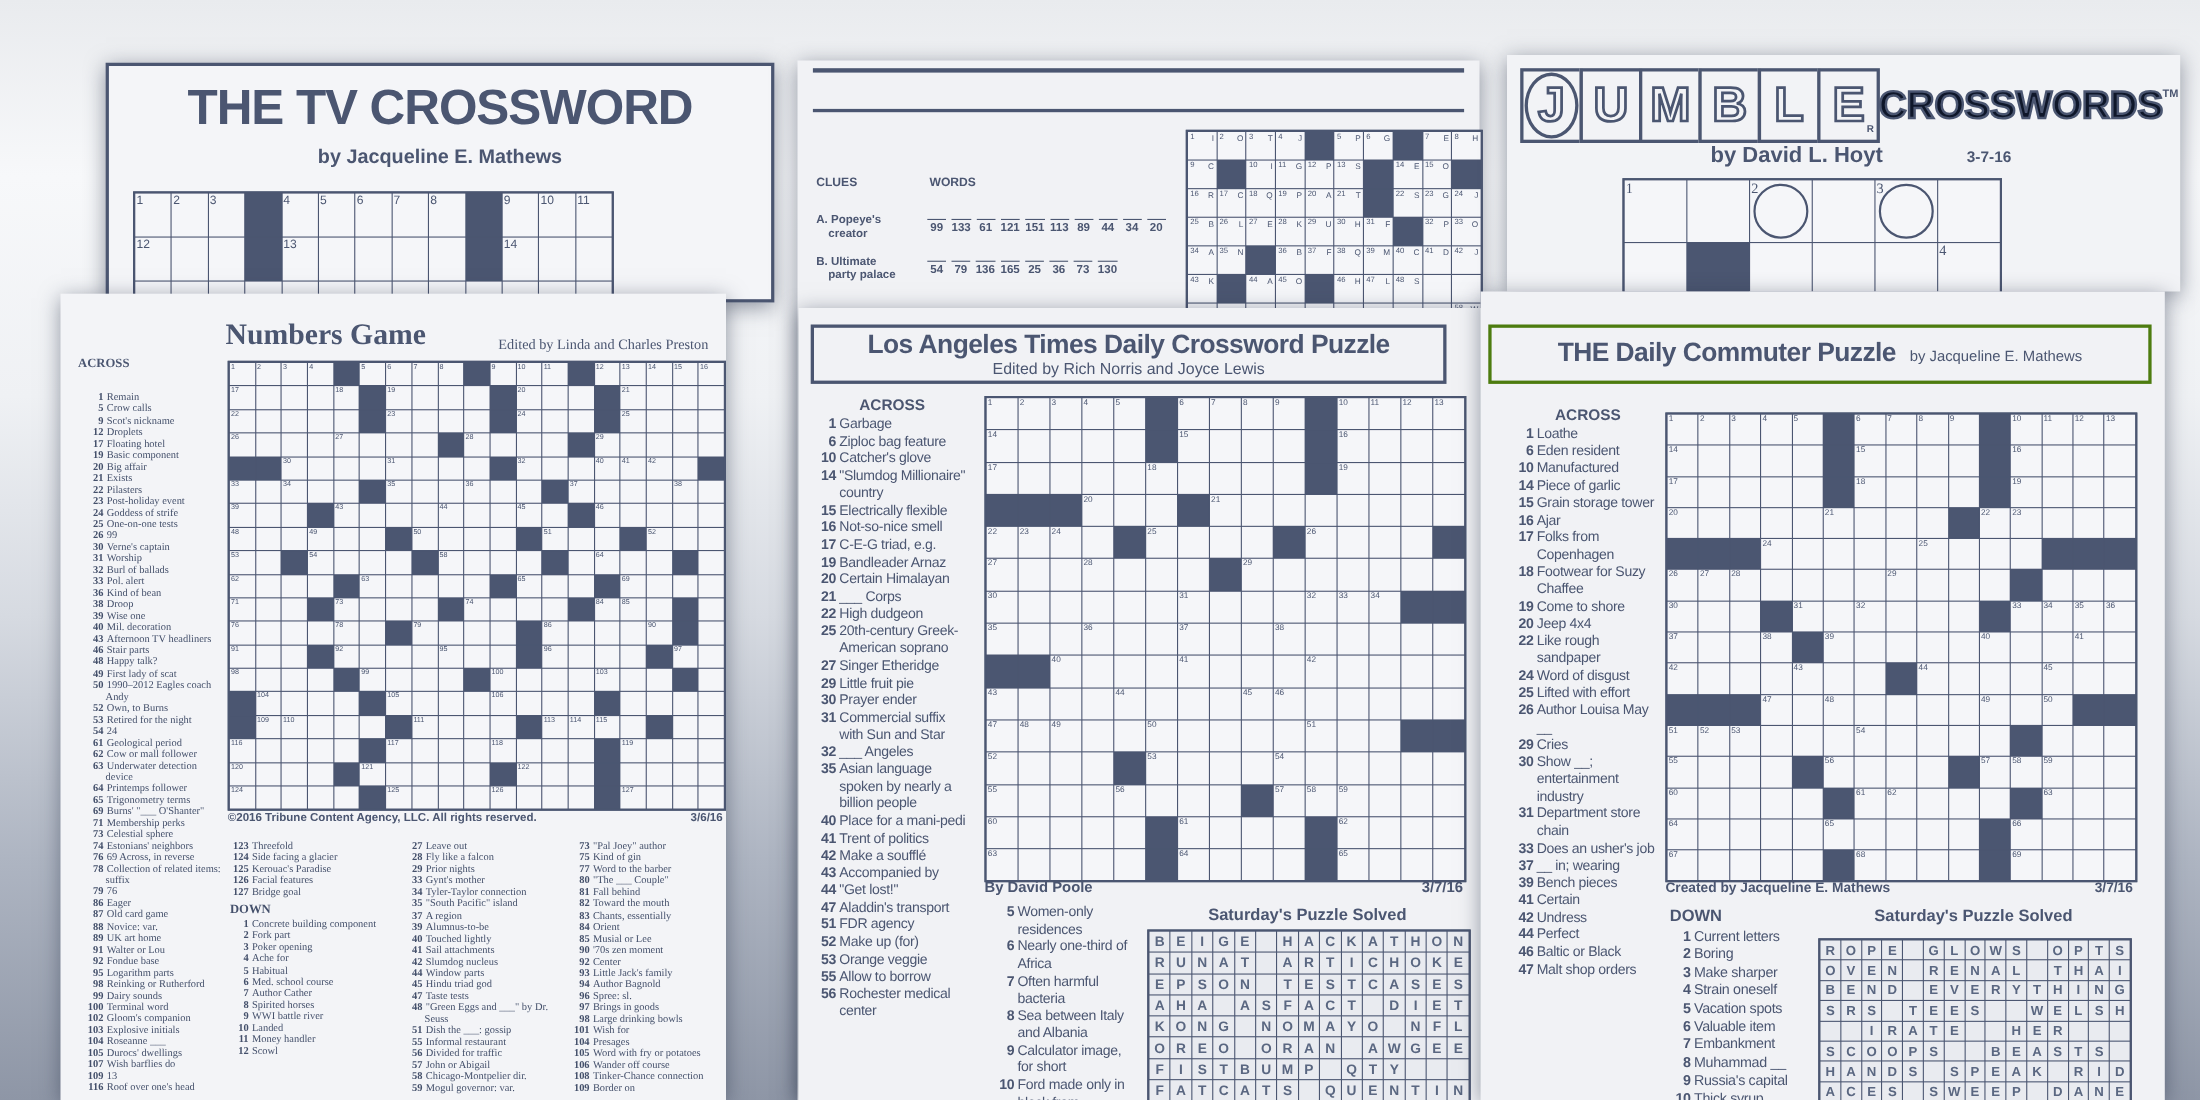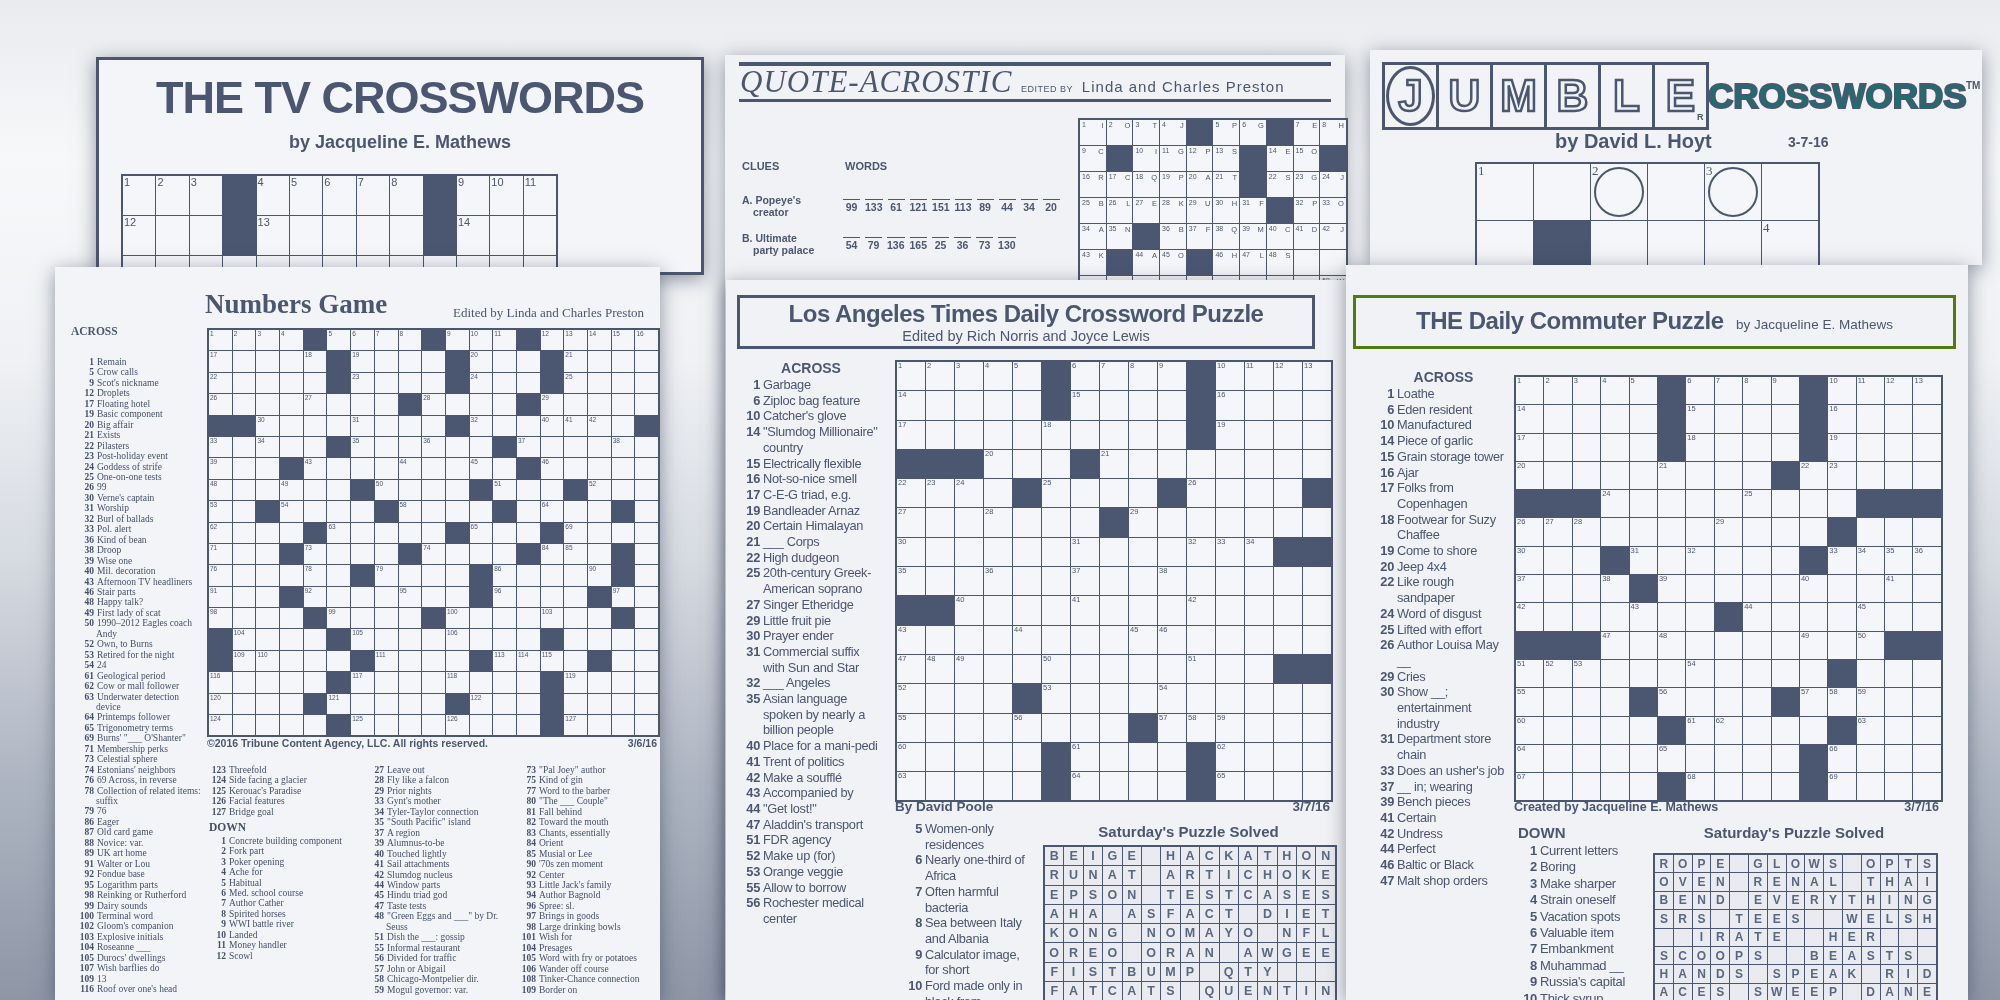--- a/index.html
+++ b/index.html
@@ -45,21 +45,21 @@
   .wnums{display:flex;}
   .wnum{display:inline-block;min-width:17px;border-top:1.5px solid #4b5671;margin-right:5px;padding-top:1px;text-align:center;font-size:10.5px;font-weight:bold;}
   #qa-grid{left:353px;top:63px;}
   
   #jb-page{left:1370px;top:50px;width:612px;height:215px;overflow:hidden;background:#f2f3f6;}
   #jb-logo{left:12px;top:12px;display:flex;}
   .jb-box{width:51px;height:62px;border:3px solid #4b5671;margin-right:-3px;position:relative;display:flex;align-items:center;justify-content:center;background:#f2f3f6;}
   .jb-box span{font-size:44px;font-weight:bold;color:#f2f3f6;-webkit-text-stroke:2.5px #4b5671;}
   .jb-circle:before{content:"";position:absolute;inset:1px;border:3px solid #4b5671;border-radius:50%;}
   #jb-reg{left:327px;top:62px;font-size:9px;font-weight:bold;}
-  #jb-cross{left:338px;top:26px;font-size:35px;font-weight:bold;letter-spacing:0px;color:#0f766e;-webkit-text-stroke:2.2px #4b5671;white-space:nowrap;text-align:right;}
+  #jb-cross{left:338px;top:26px;font-size:35px;font-weight:bold;letter-spacing:0px;color:#0f172a;-webkit-text-stroke:2.2px #4b5671;white-space:nowrap;text-align:right;}
   #jb-tm{left:596px;top:30px;font-size:10px;font-weight:bold;}
   #jb-byline{left:185px;top:80px;font-size:20px;font-weight:bold;}
   #jb-date{left:418px;top:84px;font-size:14px;font-weight:bold;}
   #jb-grid{left:105px;top:112px;}
   #jb-grid .cn{font-size:13px;font-family:"Liberation Serif",serif;}
   
   #ng-page{left:55px;top:267px;width:605px;height:733px;overflow:hidden;background:#f3f4f7;}
   #ng-title{left:150px;top:22px;font-family:"Liberation Serif",serif;font-weight:bold;font-size:27px;}
   #ng-edited{right:16px;top:38px;font-family:"Liberation Serif",serif;font-size:13px;}
   #ng-across{left:16px;top:58px;font-family:"Liberation Serif",serif;font-weight:bold;font-size:11.5px;}
@@ -96,21 +96,21 @@
   #cm-downlbl{left:172px;top:559px;font-weight:bold;font-size:15px;}
   #cm-down{left:172px;top:578px;width:152px;font-size:13px;line-height:16.4px;letter-spacing:-0.3px;}
   #cm-solvedlbl{left:307px;top:559px;width:282px;text-align:center;font-size:15px;font-weight:bold;}
   #cm-solved{left:307px;top:588px;}
   #cm-solved .lt{font-size:12px;}
 </style>
 </head>
 <body>
 
 <div class="page" id="tv-page">
-  <div class="abs" id="tv-title">THE TV CROSSWORDS</div>
+  <div class="abs" id="tv-title">THE TV CROSSWORD</div>
   <div class="abs" id="tv-byline">by Jacqueline E. Mathews</div>
   <div class="grid" id="tv-grid" style="grid-template-columns: repeat(13, 32.4px); grid-auto-rows: 39px;">
       <div class="c">
         <span class="cn">1</span>
       </div>
       <div class="c">
         <span class="cn">2</span>
       </div>
       <div class="c">
         <span class="cn">3</span>
@@ -171,25 +171,20 @@
       <div class="c"></div>
       <div class="c"></div>
       <div class="c"></div>
       <div class="c"></div>
       <div class="c"></div>
     </div>
 </div>
 
 <div class="page" id="qa-page">
   <div class="abs qa-rule" style="top:7px;height:4px;"></div>
-  <div class="abs" id="qa-title">
-    <span>QUOTE-ACROSTIC</span>
-    <span id="qa-edited">EDITED BY</span>
-    <span id="qa-editors">Linda and Charles Preston</span>
-  </div>
   <div class="abs qa-rule" style="top:44px;height:3px;"></div>
   <div class="abs qa-colhead" style="left:17px;">CLUES</div>
   <div class="abs qa-colhead" style="left:120px;">WORDS</div>
   <div class="abs qa-cluelbl" style="left:17px;top:140px;">
     <div>A. Popeye's</div>
     <div style="padding-left:11px;">creator</div>
   </div>
   <div class="abs wnums" style="left:118px;top:144px;" id="qa-wn-a">
       <span class="wnum">99</span>
       <span class="wnum">133</span>

